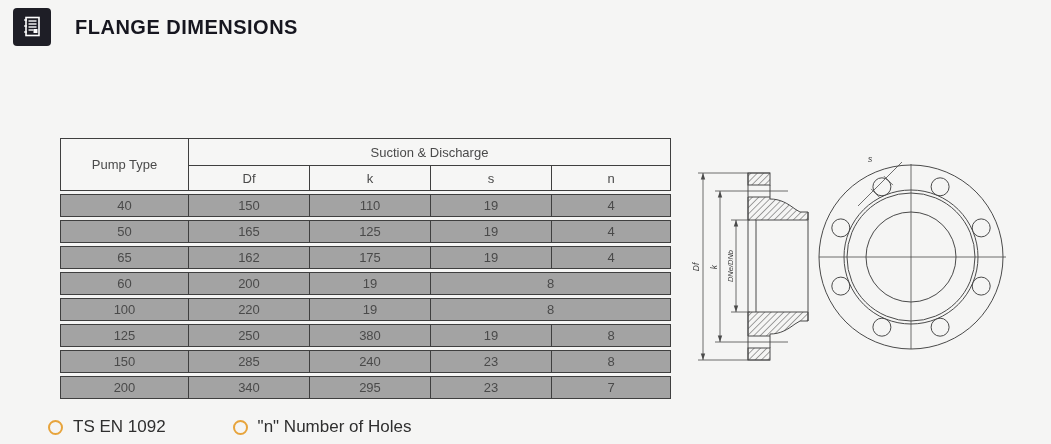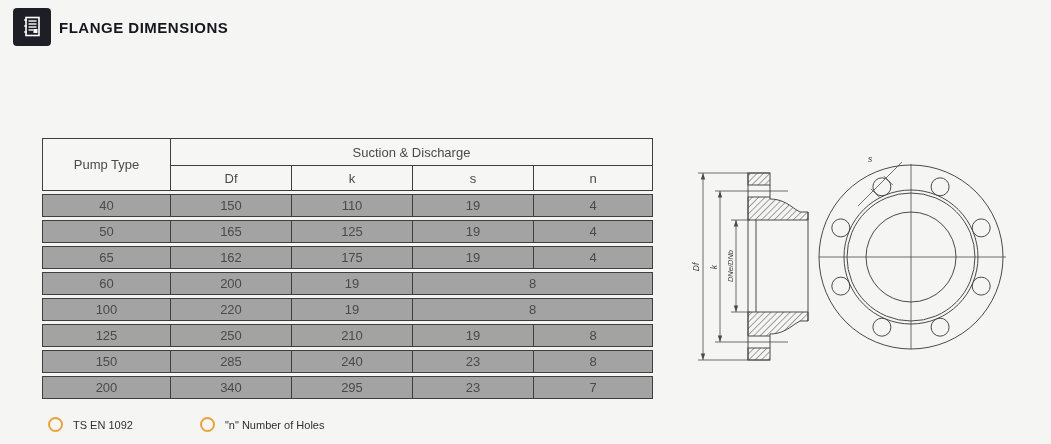--- a/index.html
+++ b/index.html
@@ -9,26 +9,26 @@
     background:#f5f5f4; overflow:hidden;
   }
 
   
   .hdr { position:absolute; left:13px; top:8px; display:flex; align-items:center; }
   .hdr-icon {
     width:38px; height:38px; background:#1e1e26; border-radius:4px;
     display:flex; align-items:center; justify-content:center; flex:0 0 auto;
   }
   .hdr-title {
-    margin-left:8px; font-size:15px; font-weight:700; letter-spacing:0.5px;
+    margin-left:24px; font-size:20px; font-weight:700; letter-spacing:0.5px;
     color:#16161f;
   }
 
   
-  .tbl { position:absolute; left:42px; top:138px; width:611px; color:#4a4a4a; font-size:13px; }
+  .tbl { position:absolute; left:60px; top:138px; width:611px; color:#4a4a4a; font-size:13px; }
   .thead {
     height:53px; border:1px solid #3f3f3f; box-sizing:border-box;
     display:flex; background:#f6f6f5;
   }
   .corner {
     width:127px; border-right:1px solid #3f3f3f; box-sizing:content-box;
     display:flex; align-items:center; justify-content:center;
   }
   .head-right { flex:1; display:flex; flex-direction:column; }
   .group {
@@ -47,21 +47,21 @@
   }
   .trow .cell {
     border-right:1px solid #3f3f3f; box-sizing:border-box;
     display:flex; align-items:center; justify-content:center;
   }
   .c-pt { width:128px; }
   .c-v  { width:121px; }
   .trow .cell:last-child { width:auto; flex:1; border-right:none; }
 
   
-  .notes { position:absolute; left:48px; top:417px; display:flex; align-items:center; font-size:11px; color:#2f2f2f; }
+  .notes { position:absolute; left:48px; top:417px; display:flex; align-items:center; font-size:17px; color:#2f2f2f; }
   .note { display:flex; align-items:center; }
   .note + .note { margin-left:67px; }
   .bullet {
     width:11px; height:11px; border:2px solid #e7a43c; border-radius:50%;
     background:transparent; margin-right:10px; flex:0 0 auto;
   }
 
   
   .drawing { position:absolute; left:688px; top:140px; }
   .drawing svg text { font-family:"Liberation Sans", sans-serif; }
@@ -132,21 +132,21 @@
       </div>
         <div class="trow">
         <div class="cell c-pt">100</div>
         <div class="cell c-v">220</div>
         <div class="cell c-v">19</div>
         <div class="cell c-v">8</div>
       </div>
         <div class="trow">
         <div class="cell c-pt">125</div>
         <div class="cell c-v">250</div>
-        <div class="cell c-v">210</div>
+        <div class="cell c-v">380</div>
         <div class="cell c-v">19</div>
         <div class="cell c-v">8</div>
       </div>
         <div class="trow">
         <div class="cell c-pt">150</div>
         <div class="cell c-v">285</div>
         <div class="cell c-v">240</div>
         <div class="cell c-v">23</div>
         <div class="cell c-v">8</div>
       </div>

